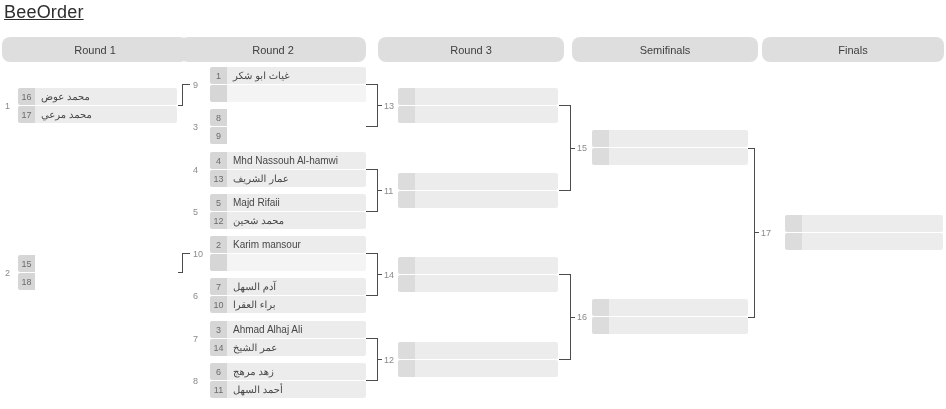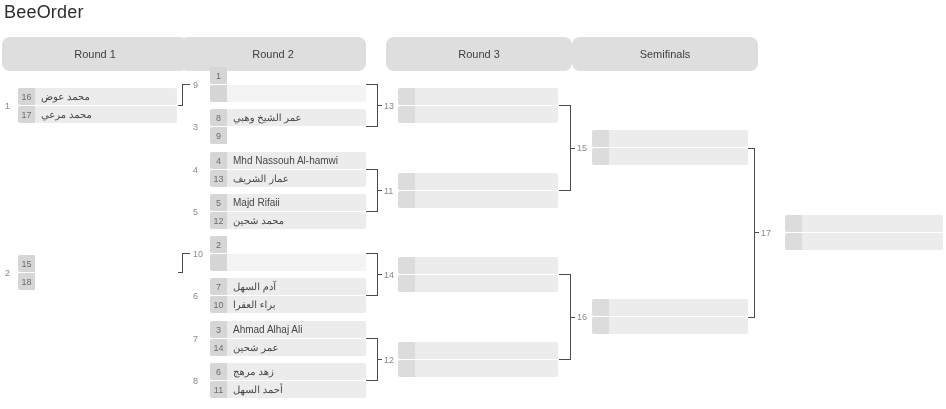--- a/index.html
+++ b/index.html
@@ -1,19 +1,19 @@
 <!DOCTYPE html>
 <html><head>
 <meta charset="utf-8">
 <style>
   html,body{margin:0;padding:0;background:#fff;}
   .page{position:relative;width:946px;height:409px;background:#ffffff;
         font-family:"Liberation Sans",sans-serif;overflow:hidden;}
-  .title{position:absolute;left:4px;top:2px;font-size:18px;color:#2e2e2e;letter-spacing:.2px;}
-  .hdr{position:absolute;top:37px;height:34px;background:#dedede;color:#3f3f3f;
+  .title{position:absolute;left:4px;top:2px;font-size:18px;color:#2e2e2e;letter-spacing:.2px;text-decoration:underline;}
+  .hdr{position:absolute;top:37px;height:25px;background:#dedede;color:#3f3f3f;
        font-size:11px;display:flex;align-items:center;justify-content:center;border-radius:8px;}
   .trow{position:absolute;height:17px;display:flex;border-radius:2px;overflow:hidden;cursor:pointer;}
   .seed{width:17px;flex:none;background:#d6d6d6;color:#6b6b6b;font-size:9px;
         display:flex;align-items:center;justify-content:center;}
   .pname{flex:1;background:#ececec;color:#474747;font-size:10px;line-height:17px;
          padding-left:6px;white-space:nowrap;overflow:hidden;}
   .bye .pname{background:#f4f4f4;}
   .empty .seed{background:#dcdcdc;}
   .mlabel{position:absolute;transform:translateY(-50%);font-size:9px;color:#8a8a8a;line-height:1;}
   svg.connectors{position:absolute;left:0;top:0;pointer-events:none;}
@@ -21,22 +21,23 @@
 </style>
 </head>
 <body>
 
 <div class="page">
 
   <div class="title">BeeOrder</div>
 
   <div class="hdr" style="left:2px;width:186px">Round 1</div>
   <div class="hdr" style="left:180px;width:186px">Round 2</div>
-  <div class="hdr" style="left:386px;width:186px">Round 3</div>
+  <div class="hdr" style="left:378px;width:186px">Round 3</div>
   <div class="hdr" style="left:572px;width:186px">Semifinals</div>
+  <div class="hdr" style="left:762px;width:182px">Finals</div>
 
   <svg class="connectors" width="946" height="409">
     <polyline points="178,105.5 182,105.5 182,84.5 190,84.5"></polyline>
     <polyline points="178,272.5 182,272.5 182,253.5 190,253.5"></polyline>
     <polyline points="366,84.5 377,84.5 377,126.5 366,126.5"></polyline>
     <polyline points="377,105.5 382,105.5"></polyline>
     <polyline points="366,169.5 377,169.5 377,211.5 366,211.5"></polyline>
     <polyline points="377,190.5 382,190.5"></polyline>
     <polyline points="366,253.5 377,253.5 377,295.5 366,295.5"></polyline>
     <polyline points="377,274.5 382,274.5"></polyline>
@@ -78,28 +79,28 @@
   </div>
   <div class="trow" style="left:18px;top:255px;width:159px">
     <span class="seed">15</span>
   </div>
   <div class="trow" style="left:18px;top:273px;width:159px">
     <span class="seed">18</span>
   </div>
 
   <div class="trow" style="left:210px;top:67px;width:156px">
     <span class="seed">1</span>
+    <span class="pname">غياث ابو شكر</span>
   </div>
   <div class="trow bye" style="left:210px;top:85px;width:156px">
     <span class="seed"></span>
     <span class="pname"></span>
   </div>
   <div class="trow" style="left:210px;top:109px;width:156px">
     <span class="seed">8</span>
-    <span class="pname">عمر الشيخ وهبي</span>
   </div>
   <div class="trow" style="left:210px;top:127px;width:156px">
     <span class="seed">9</span>
   </div>
   <div class="trow" style="left:210px;top:152px;width:156px">
     <span class="seed">4</span>
     <span class="pname">Mhd Nassouh Al-hamwi</span>
   </div>
   <div class="trow" style="left:210px;top:170px;width:156px">
     <span class="seed">13</span>
@@ -108,40 +109,41 @@
   <div class="trow" style="left:210px;top:194px;width:156px">
     <span class="seed">5</span>
     <span class="pname">Majd Rifaii</span>
   </div>
   <div class="trow" style="left:210px;top:212px;width:156px">
     <span class="seed">12</span>
     <span class="pname">محمد شحين</span>
   </div>
   <div class="trow" style="left:210px;top:236px;width:156px">
     <span class="seed">2</span>
+    <span class="pname">Karim mansour</span>
   </div>
   <div class="trow bye" style="left:210px;top:254px;width:156px">
     <span class="seed"></span>
     <span class="pname"></span>
   </div>
   <div class="trow" style="left:210px;top:278px;width:156px">
     <span class="seed">7</span>
     <span class="pname">آدم السهل</span>
   </div>
   <div class="trow" style="left:210px;top:296px;width:156px">
     <span class="seed">10</span>
     <span class="pname">براء العقرا</span>
   </div>
   <div class="trow" style="left:210px;top:321px;width:156px">
     <span class="seed">3</span>
     <span class="pname">Ahmad Alhaj Ali</span>
   </div>
   <div class="trow" style="left:210px;top:339px;width:156px">
     <span class="seed">14</span>
-    <span class="pname">عمر شحين</span>
+    <span class="pname">عمر الشيخ</span>
   </div>
   <div class="trow" style="left:210px;top:363px;width:156px">
     <span class="seed">6</span>
     <span class="pname">زهد مرهج</span>
   </div>
   <div class="trow" style="left:210px;top:381px;width:156px">
     <span class="seed">11</span>
     <span class="pname">أحمد السهل</span>
   </div>
 

